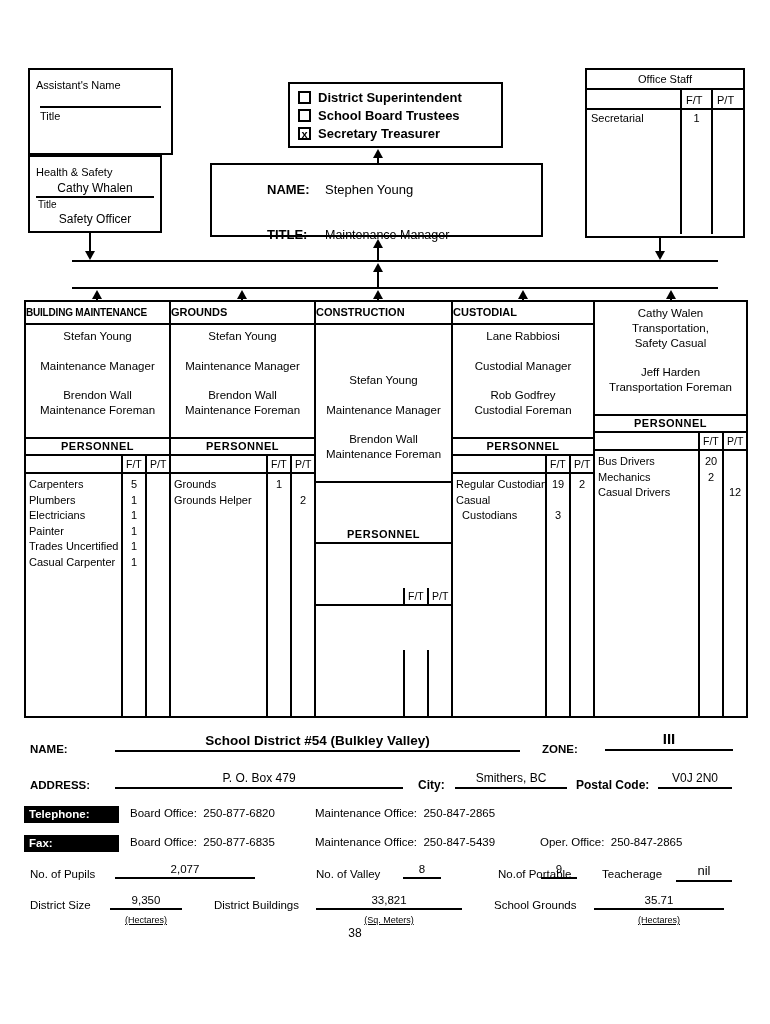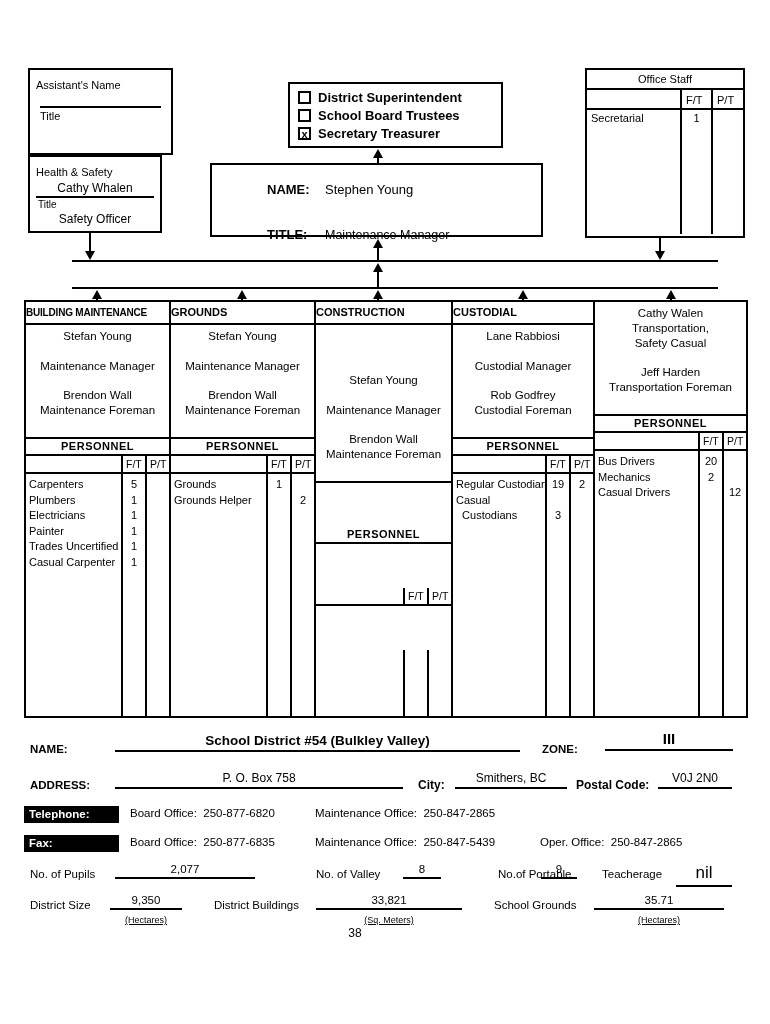--- a/index.html
+++ b/index.html
@@ -355,21 +355,21 @@
       </div>
     </div>
 
   <div>
     <span class="flabel b" style="left:30px;top:743px;">NAME:</span>
     <div class="field b" style="left:115px;top:733px;width:405px;font-size:13.5px;">School District #54 (Bulkley Valley)</div>
     <span class="flabel b" style="left:542px;top:743px;">ZONE:</span>
     <div class="field b" style="left:605px;top:730px;width:128px;font-size:15px;">III</div>
 
     <span class="flabel b" style="left:30px;top:779px;">ADDRESS:</span>
-    <div class="field" style="left:115px;top:771px;width:288px;font-size:12px;">P. O. Box 758</div>
+    <div class="field" style="left:115px;top:771px;width:288px;font-size:12px;">P. O. Box 479</div>
     <span class="flabel b" style="left:418px;top:778px;font-size:12px;">City:</span>
     <div class="field" style="left:455px;top:771px;width:112px;font-size:12px;">Smithers, BC</div>
     <span class="flabel b" style="left:576px;top:778px;font-size:12px;">Postal Code:</span>
     <div class="field" style="left:658px;top:771px;width:74px;font-size:12px;">V0J 2N0</div>
 
     <div class="inv" style="left:24px;top:806px;">Telephone:</div>
     <div>
         <span class="entry" style="left: 130px; top: 807px;">Board Office:  250-877-6820</span>
         <span class="entry" style="left: 315px; top: 807px;">Maintenance Office:  250-847-2865</span>
       </div>
@@ -381,21 +381,21 @@
         <span class="entry" style="left: 540px; top: 836px;">Oper. Office:  250-847-2865</span>
       </div>
 
     <span class="flabel" style="left:30px;top:868px;">No. of Pupils</span>
     <div class="field" style="left:115px;top:863px;width:140px;font-size:11.5px;">2,077</div>
     <span class="flabel" style="left:316px;top:868px;">No. of Valley</span>
     <div class="field" style="left:403px;top:863px;width:38px;font-size:11.5px;">8</div>
     <span class="flabel" style="left:450px;top:868px;margin-left:48px;">No.of Portable</span>
     <div class="field" style="left:541px;top:863px;width:36px;font-size:11.5px;">9</div>
     <span class="flabel" style="left:602px;top:868px;">Teacherage</span>
-    <div class="field" style="left:676px;top:863px;width:56px;font-size:17px;">nil</div>
+    <div class="field" style="left:676px;top:863px;width:56px;font-size:13px;">nil</div>
 
     <span class="flabel" style="left:30px;top:899px;">District Size</span>
     <div class="field" style="left:110px;top:894px;width:72px;font-size:11.5px;">9,350</div>
     <div class="unit" style="left:110px;top:915px;width:72px;">(Hectares)</div>
     <span class="flabel" style="left:214px;top:899px;">District Buildings</span>
     <div class="field" style="left:316px;top:894px;width:146px;font-size:11.5px;">33,821</div>
     <div class="unit" style="left:316px;top:915px;width:146px;">(Sq. Meters)</div>
     <span class="flabel" style="left:494px;top:899px;">School Grounds</span>
     <div class="field" style="left:594px;top:894px;width:130px;font-size:11.5px;">35.71</div>
     <div class="unit" style="left:594px;top:915px;width:130px;">(Hectares)</div>

